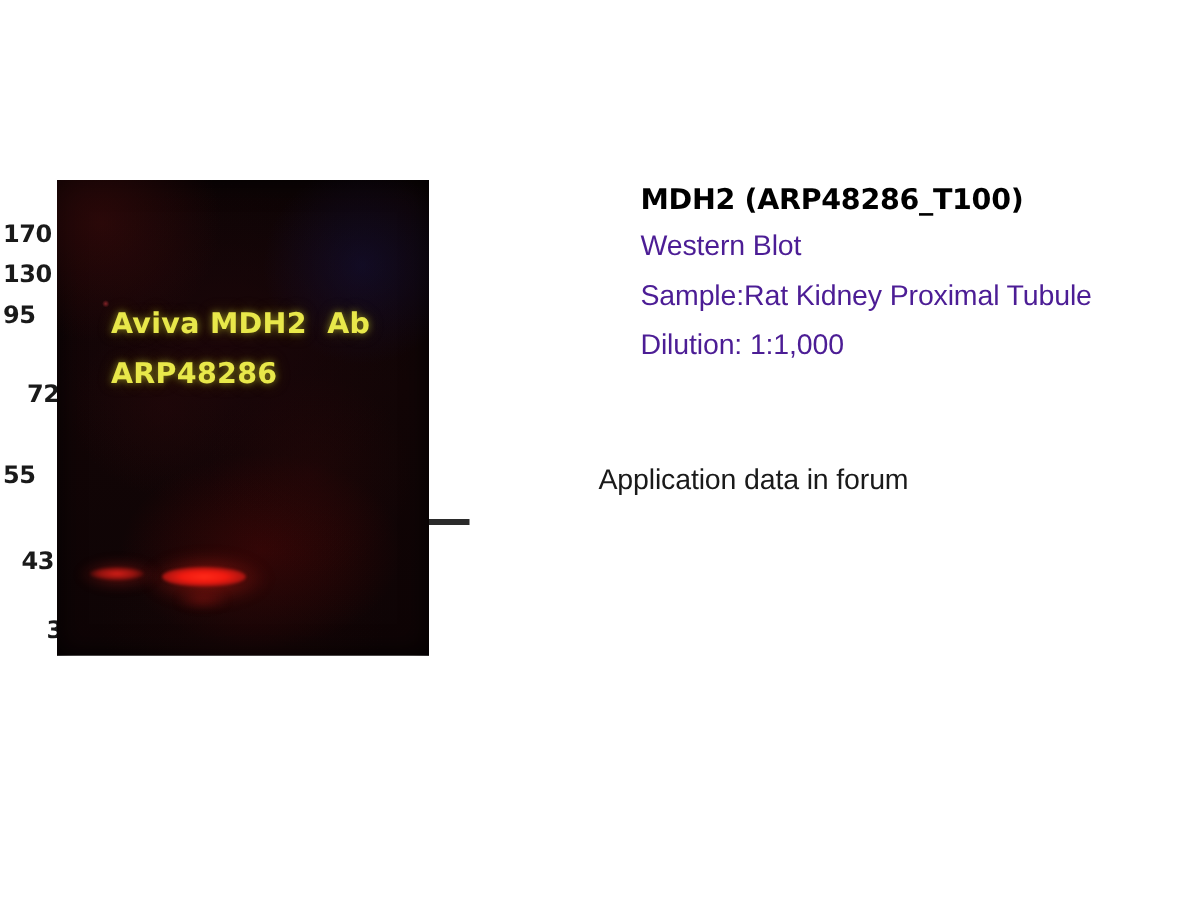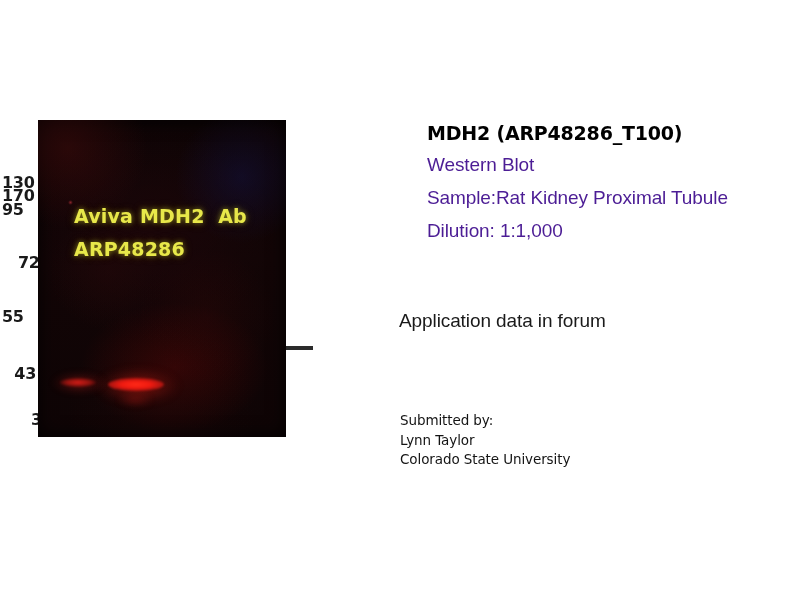--- a/index.html
+++ b/index.html
@@ -234,21 +234,21 @@
     letter-spacing: -0.1px;
   }
   .submitted-line { white-space: nowrap; }
 </style>
 </head>
 <body>
 
 <div id="figure">
 
   <div class="ladder">
-    <div class="ladder-mark" style="top:30px;margin-top:40px;">170</div>
+    <div class="ladder-mark" style="top:30px;">170</div>
     <div class="ladder-mark" style="top:57px;">130</div>
     <div class="ladder-mark" style="top:84px;">95</div>
     <div class="ladder-mark" style="top:137px;margin-left:16px;">72</div>
     <div class="ladder-mark" style="top:191px;">55</div>
     <div class="ladder-mark" style="top:248px;text-align:right;">43</div>
     <div class="ladder-mark" style="top:294px;padding-left:31px;">34</div>
   </div>
 
   <div class="blot">
     <div class="blot-noise"></div>
@@ -269,19 +269,14 @@
 
   <div class="info-panel">
     <div class="info-title">MDH2 (ARP48286_T100)</div>
     <div class="info-line">Western Blot</div>
     <div class="info-line">Sample:Rat Kidney Proximal Tubule</div>
     <div class="info-line">Dilution: 1:1,000</div>
   </div>
 
   <div class="info-forum">Application data in forum</div>
 
-  <div class="submitted-block">
-    <div class="submitted-line">Submitted by:</div>
-    <div class="submitted-line">Lynn Taylor</div>
-    <div class="submitted-line">Colorado State University</div>
-  </div>
 
 </div>
 
 </body></html>

